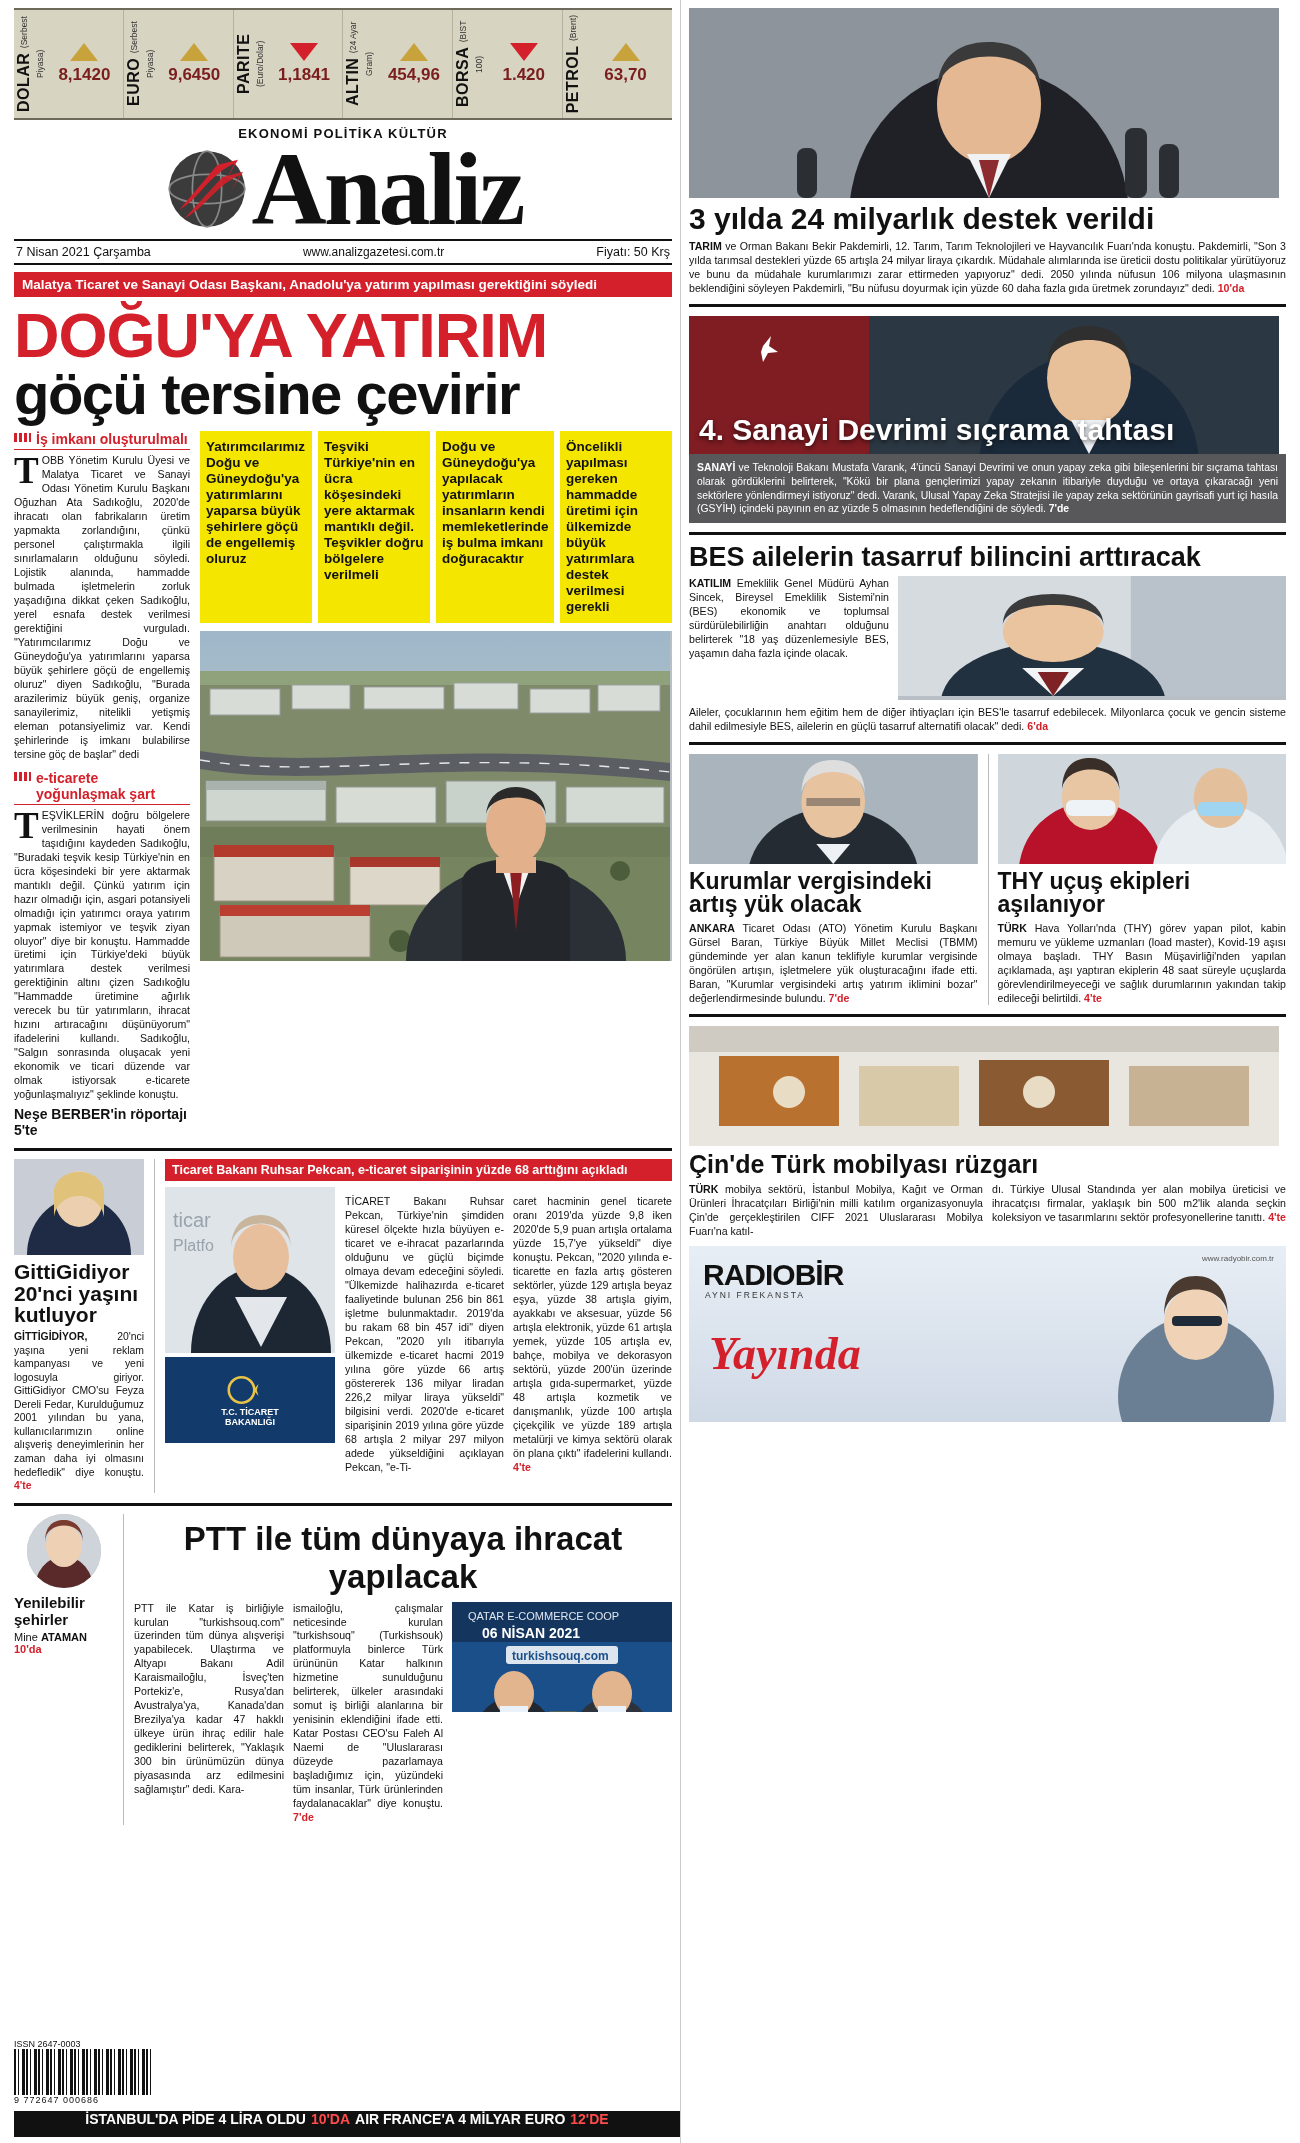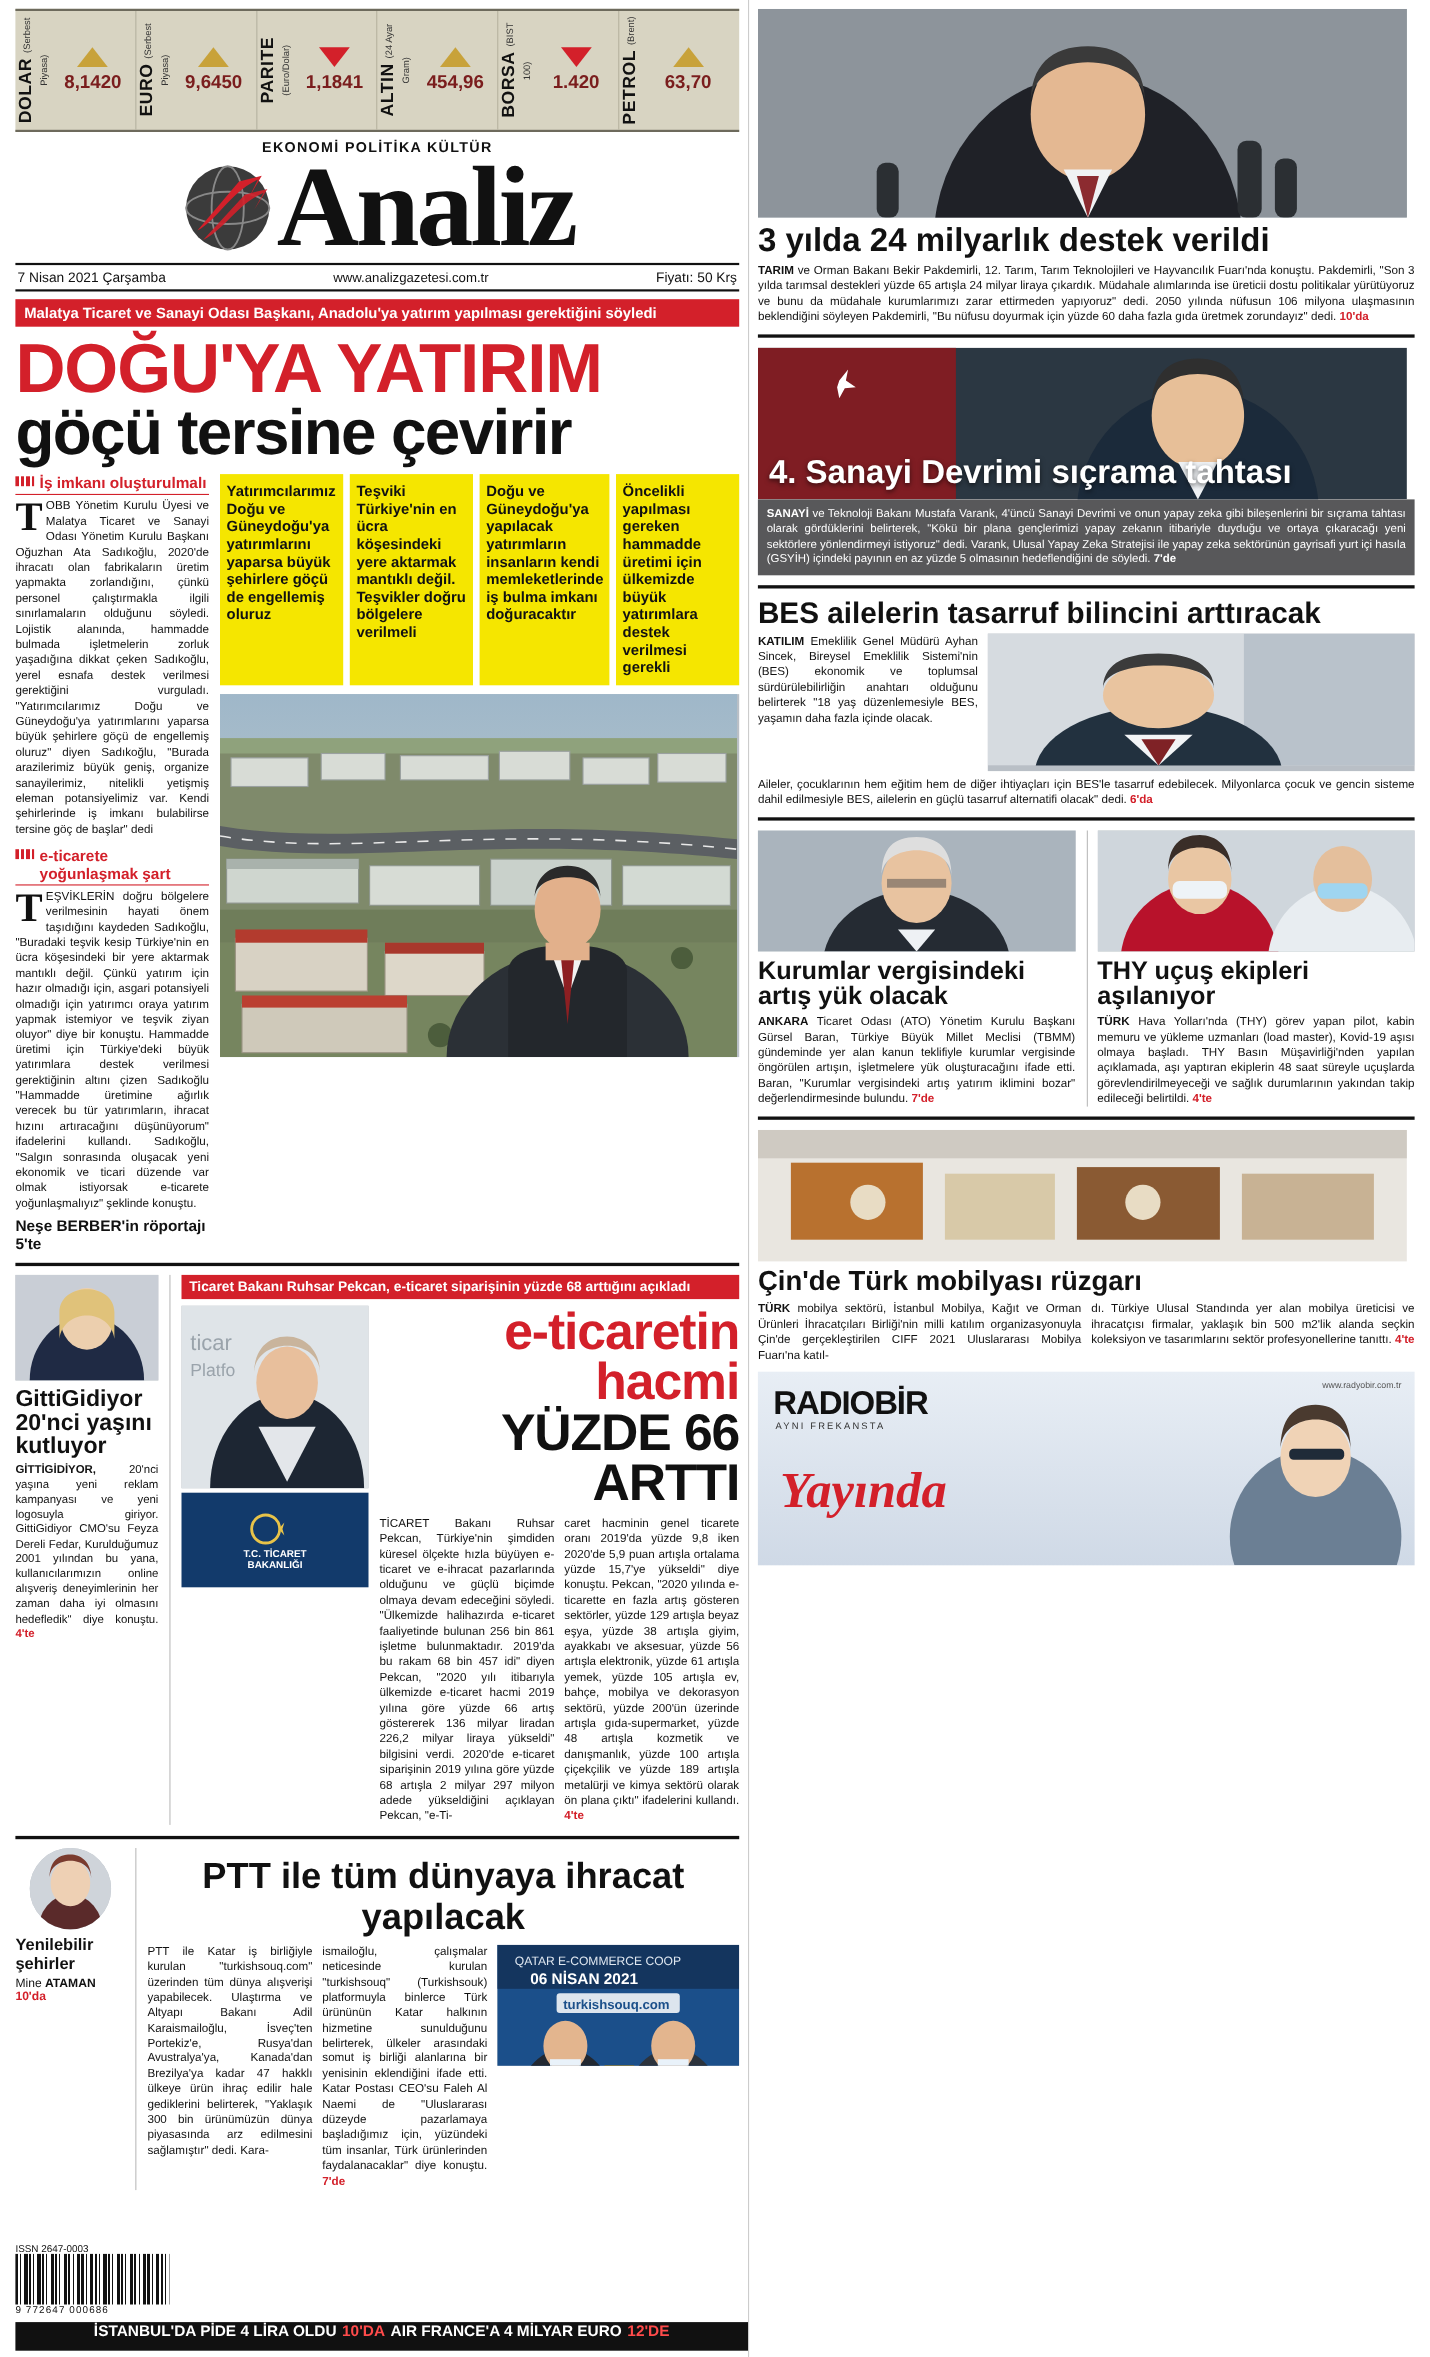--- a/index.html
+++ b/index.html
@@ -383,24 +383,20 @@
             <div style="position:relative;height:86px;margin-top:4px;background:#123a6b;display:flex;align-items:center;justify-content:center;flex-direction:column">
               <svg viewBox="0 0 60 40" width="58" height="34">
                 <circle cx="20" cy="20" r="15" fill="none" stroke="#e8c349" stroke-width="3"></circle>
                 <path d="M34 20 l6 -7 -2 7 2 7 z" fill="#e8c349"></path>
               </svg>
               <div style="color:#fff;font-size:9px;font-weight:bold">T.C. TİCARET</div>
               <div style="color:#fff;font-size:9px;font-weight:bold">BAKANLIĞI</div>
             </div>
           </div>
           <div style="flex:1">
-            <div class="h2-blk">
-              <span class="h2-red">e-ticaretin hacmi</span><br>
-              <span>YÜZDE 66 ARTTI</span>
-            </div>
             <div style="display:flex;gap:9px;margin-top:8px">
               <div class="bodytext" style="flex:1">TİCARET Bakanı Ruhsar Pekcan, Türkiye'nin şimdiden küresel ölçekte hızla büyüyen e-ticaret ve e-ihracat pazarlarında olduğunu ve güçlü biçimde olmaya devam edeceğini söyledi. "Ülkemizde halihazırda e-ticaret faaliyetinde bulunan 256 bin 861 işletme bulunmaktadır. 2019'da bu rakam 68 bin 457 idi" diyen Pekcan, "2020 yılı itibarıyla ülkemizde e-ticaret hacmi 2019 yılına göre yüzde 66 artış göstererek 136 milyar liradan 226,2 milyar liraya yükseldi" bilgisini verdi. 2020'de e-ticaret siparişinin 2019 yılına göre yüzde 68 artışla 2 milyar 297 milyon adede yükseldiğini açıklayan Pekcan, "e-Ti-</div>
               <div class="bodytext" style="flex:1">
                 <span>caret hacminin genel ticarete oranı 2019'da yüzde 9,8 iken 2020'de 5,9 puan artışla ortalama yüzde 15,7'ye yükseldi" diye konuştu. Pekcan, "2020 yılında e-ticarette en fazla artış gösteren sektörler, yüzde 129 artışla beyaz eşya, yüzde 38 artışla giyim, ayakkabı ve aksesuar, yüzde 56 artışla elektronik, yüzde 61 artışla yemek, yüzde 105 artışla ev, bahçe, mobilya ve dekorasyon sektörü, yüzde 200'ün üzerinde artışla gıda-supermarket, yüzde 48 artışla kozmetik ve danışmanlık, yüzde 100 artışla çiçekçilik ve yüzde 189 artışla metalürji ve kimya sektörü olarak ön plana çıktı" ifadelerini kullandı.</span>
                 <b class="pg">4'te</b>
               </div>
             </div>
           </div>
         </div>
       </div>

